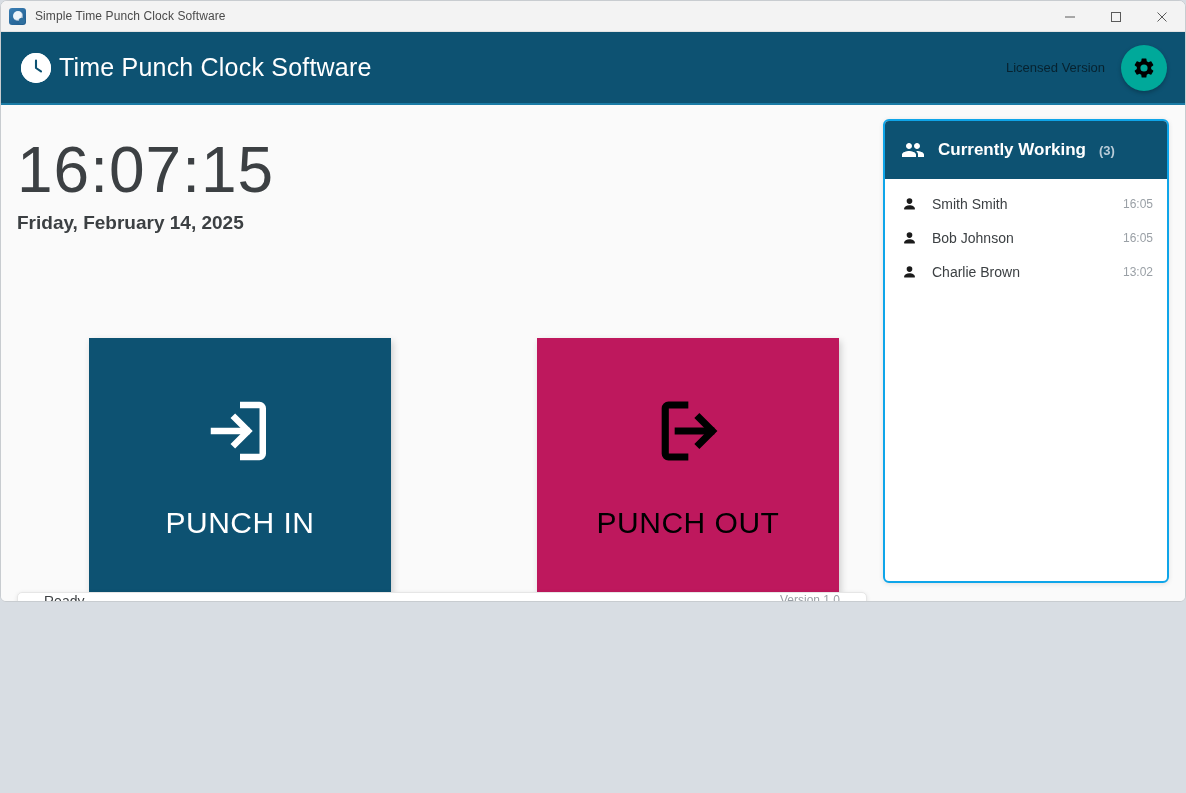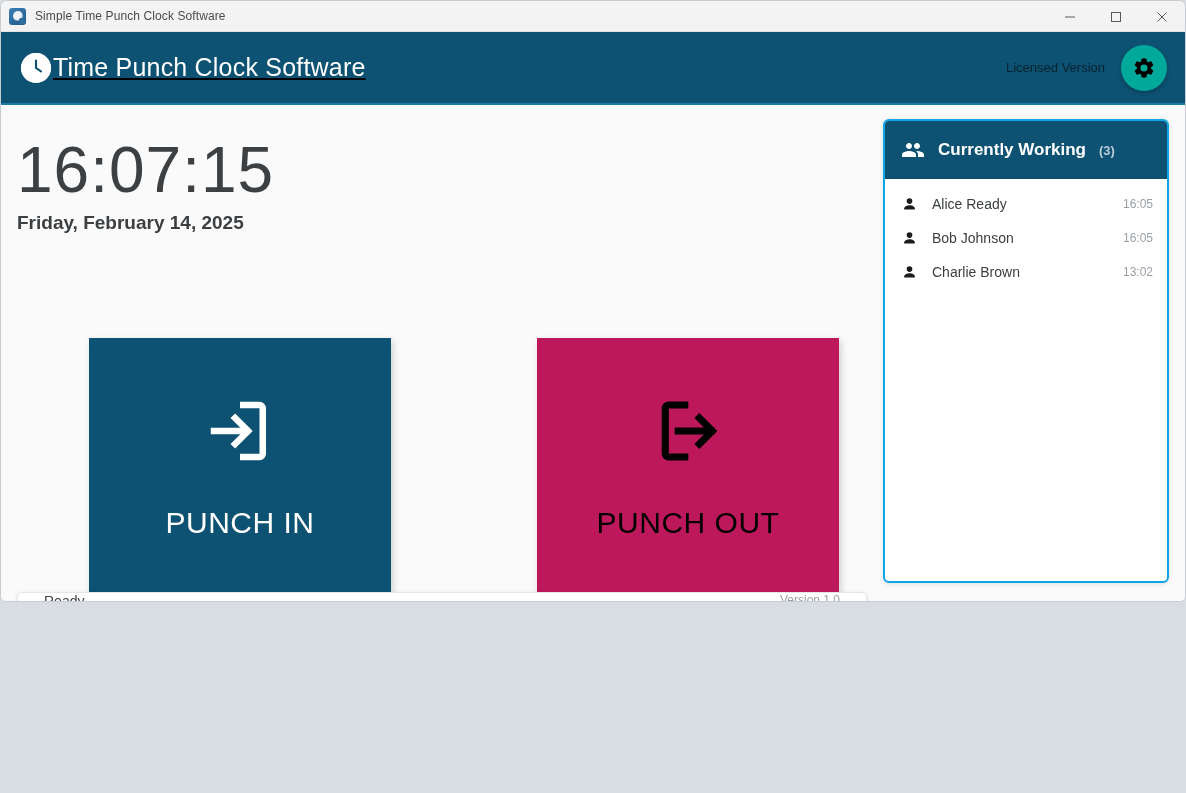--- a/index.html
+++ b/index.html
@@ -84,21 +84,21 @@
   .appheader {
     height: 73px;
     min-height: 73px;
     background: #0d5272;
     border-bottom: 2px solid #1a7ba5;
     display: flex;
     align-items: center;
     padding: 0 18px 0 20px;
     position: relative;
   }
-  .brand { display: flex; align-items: center; gap: 2px; text-decoration: underline; }
+  .brand { display: flex; align-items: center; gap: 8px; }
   .clock-badge {
     width: 30px; height: 30px;
     border-radius: 50%;
     background: #ffffff;
     position: relative;
     flex: 0 0 auto;
   }
   .brand-title {
     color: #ffffff;
     font-size: 25px;
@@ -370,21 +370,21 @@
 
       <div class="worker-list">
 
         <div class="worker-row">
           <span class="person-icon">
             <svg width="17" height="17" viewBox="0 0 24 24" fill="#1b1b1b" style="display:block;">
               <circle cx="12" cy="7.2" r="4"></circle>
               <path d="M12 13c-4.2 0-7.5 2.1-7.5 4.3V19h15v-1.7C19.5 15.1 16.2 13 12 13z"></path>
             </svg>
           </span>
-          <span class="worker-name">Alice Ready</span>
+          <span class="worker-name">Smith Smith</span>
           <span class="worker-time">16:05</span>
         </div>
 
         <div class="worker-row">
           <span class="person-icon">
             <svg width="17" height="17" viewBox="0 0 24 24" fill="#1b1b1b" style="display:block;">
               <circle cx="12" cy="7.2" r="4"></circle>
               <path d="M12 13c-4.2 0-7.5 2.1-7.5 4.3V19h15v-1.7C19.5 15.1 16.2 13 12 13z"></path>
             </svg>
           </span>

